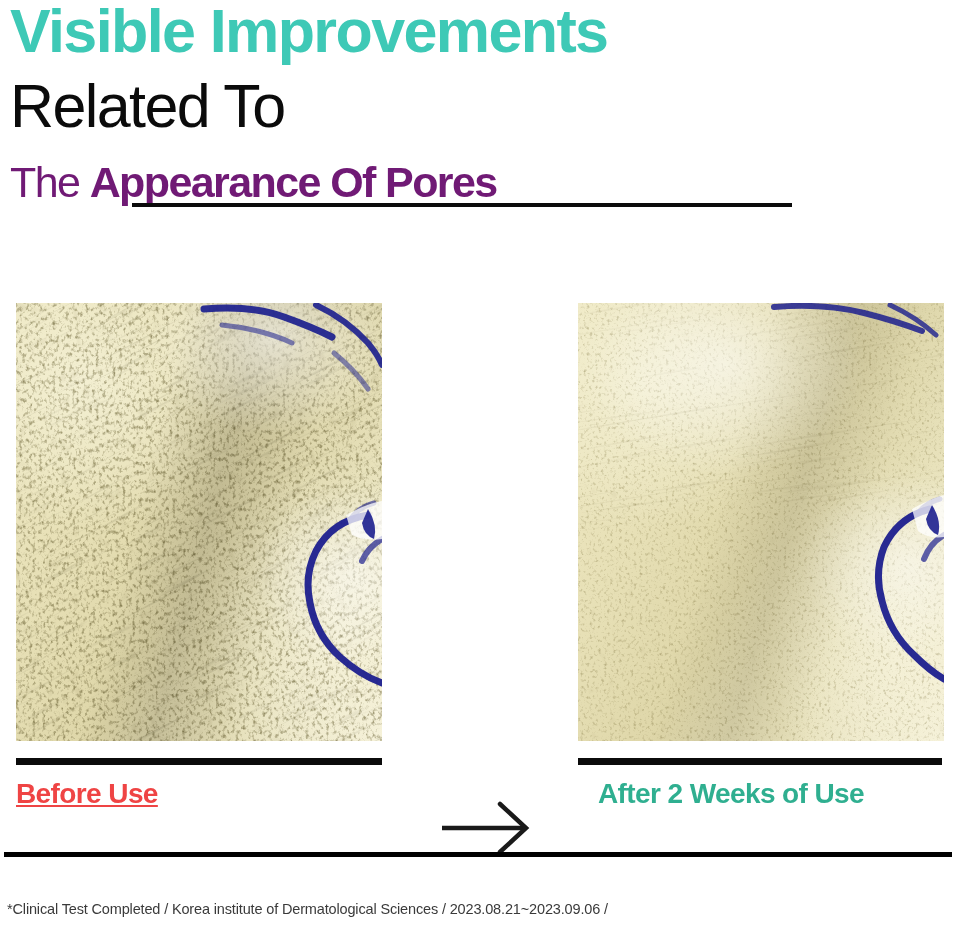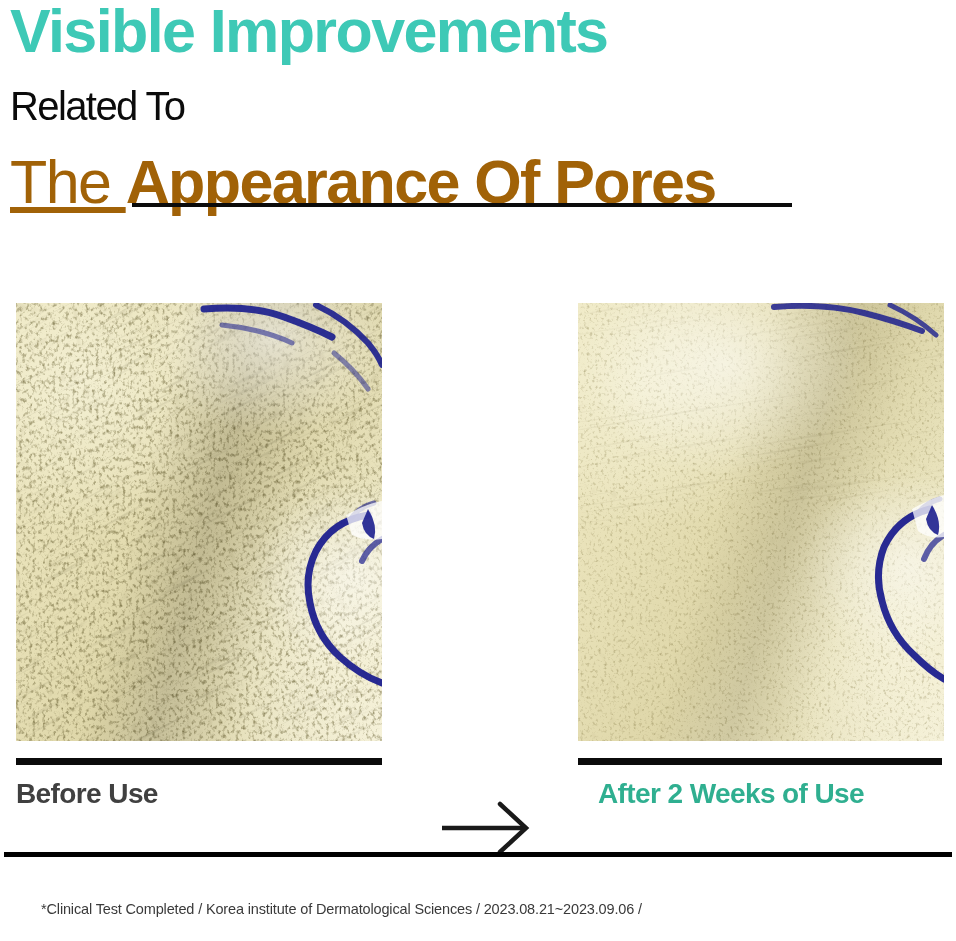--- a/index.html
+++ b/index.html
@@ -28,31 +28,30 @@
     white-space: nowrap;
     letter-spacing: -1.6px;
   }
   .hl-1 {
     font-size: 61px;
     font-weight: 700;
     color: #3ec9b6;
     line-height: 74px;
   }
   .hl-2 {
-    font-size: 40px;
+    font-size: 61px;
     font-weight: 400;
     color: #0b0b0b;
     line-height: 76px;
   }
   .hl-3 {
-    font-size: 61px;
+    font-size: 43px;
     font-weight: 400;
-    color: #a16207;
+    color: #701a75;
     line-height: 76px;
-    text-decoration: underline;
   }
   .hl-strong {
     font-weight: 700;
     position: relative;
     display: inline-block;
   }
   .hl-underline {
     position: absolute;
     left: 132px;
     top: 203px;
@@ -135,21 +134,21 @@
   .cap-bar-after  { left: 578px; width: 364px; }
 
   .cap-label {
     position: absolute;
     top: 778px;
     font-size: 28px;
     font-weight: 700;
     letter-spacing: -0.6px;
     white-space: nowrap;
   }
-  .cap-before { left: 16px;  color: #404040; }
+  .cap-before { left: 16px;  color: #ef4444; text-decoration: underline; }
   .cap-after  { left: 580px; color: #2faf90; margin-left: 18px; }
 
   
   .footer-rule {
     position: absolute;
     left: 4px;
     top: 852px;
     width: 948px;
     height: 5px;
     background: #000000;
@@ -158,21 +157,21 @@
     position: absolute;
     left: 7px;
     top: 898px;
     width: 700px;
     font-size: 14.5px;
     font-weight: 400;
     line-height: 22px;
     color: #3a3a3a;
     letter-spacing: -0.15px;
   }
-  .footnote span { display: block; margin-left: 34px; }
+  .footnote span { display: block; }
 </style>
 </head>
 <body>
 
 <div class="headline">
   <span class="headline-line hl-1">Visible Improvements</span>
   <span class="headline-line hl-2">Related To</span>
   <span class="headline-line hl-3"><span>The </span><span class="hl-strong">Appearance Of Pores</span></span>
 </div>
 <div class="hl-underline"></div>

